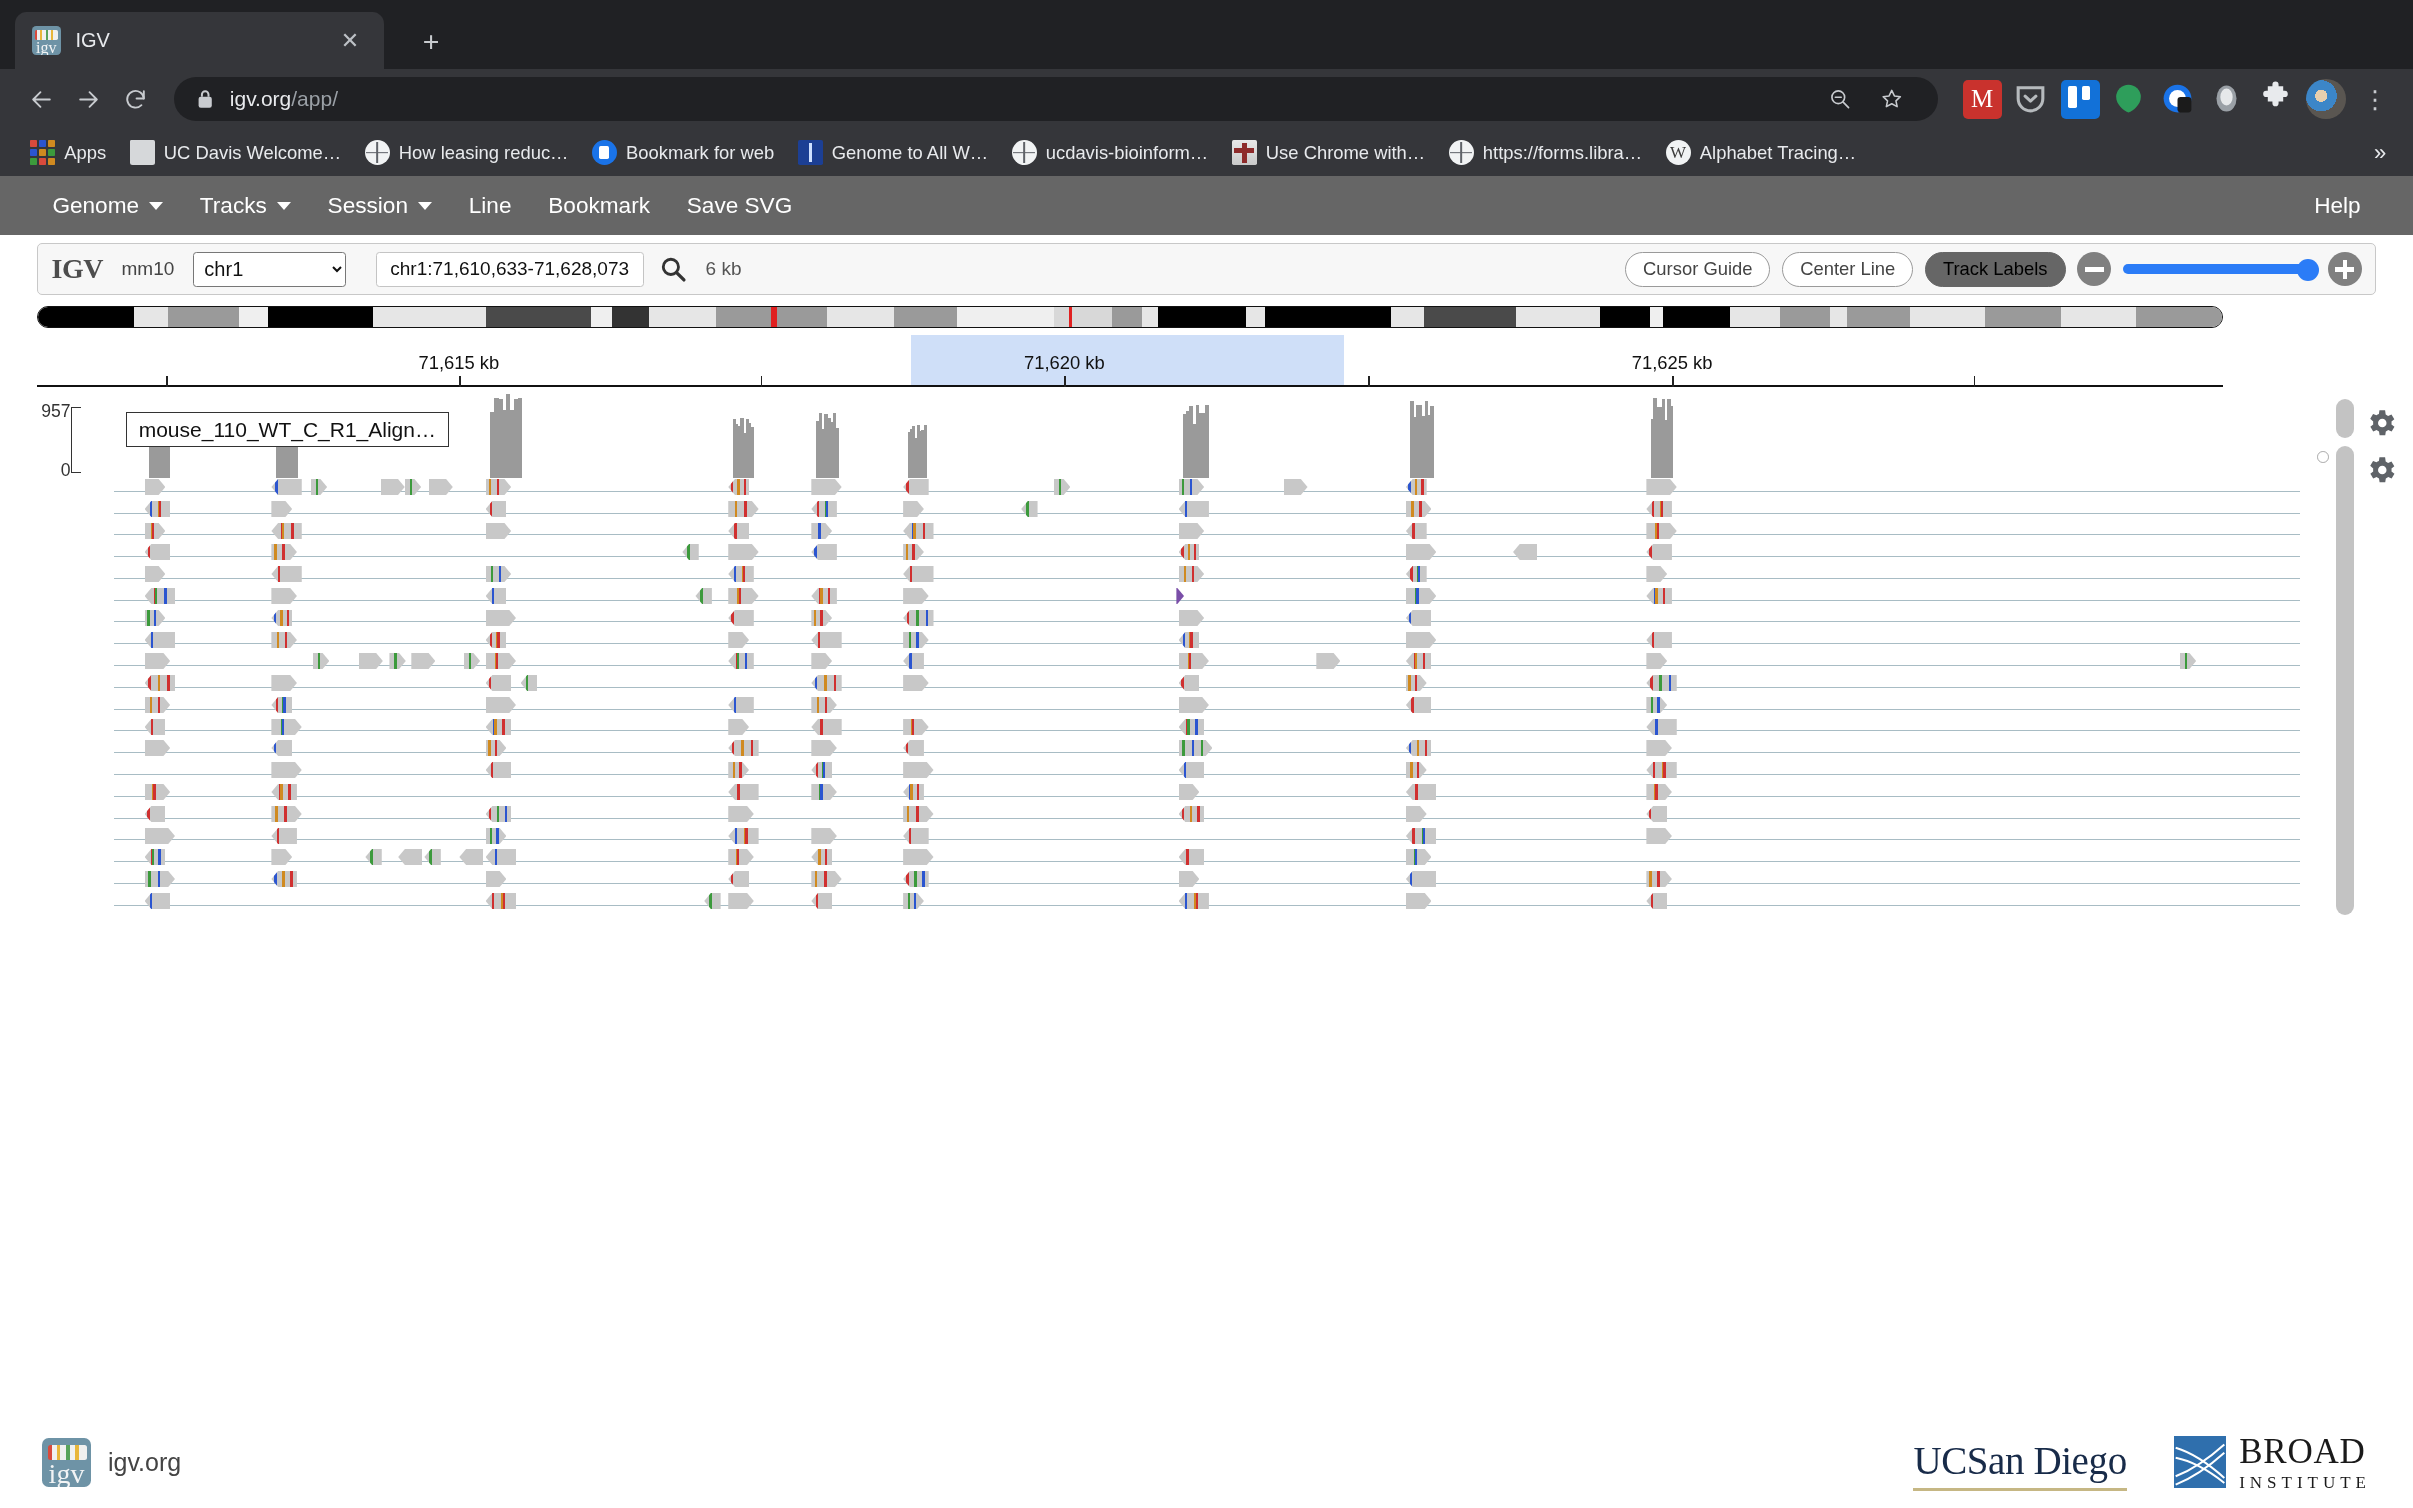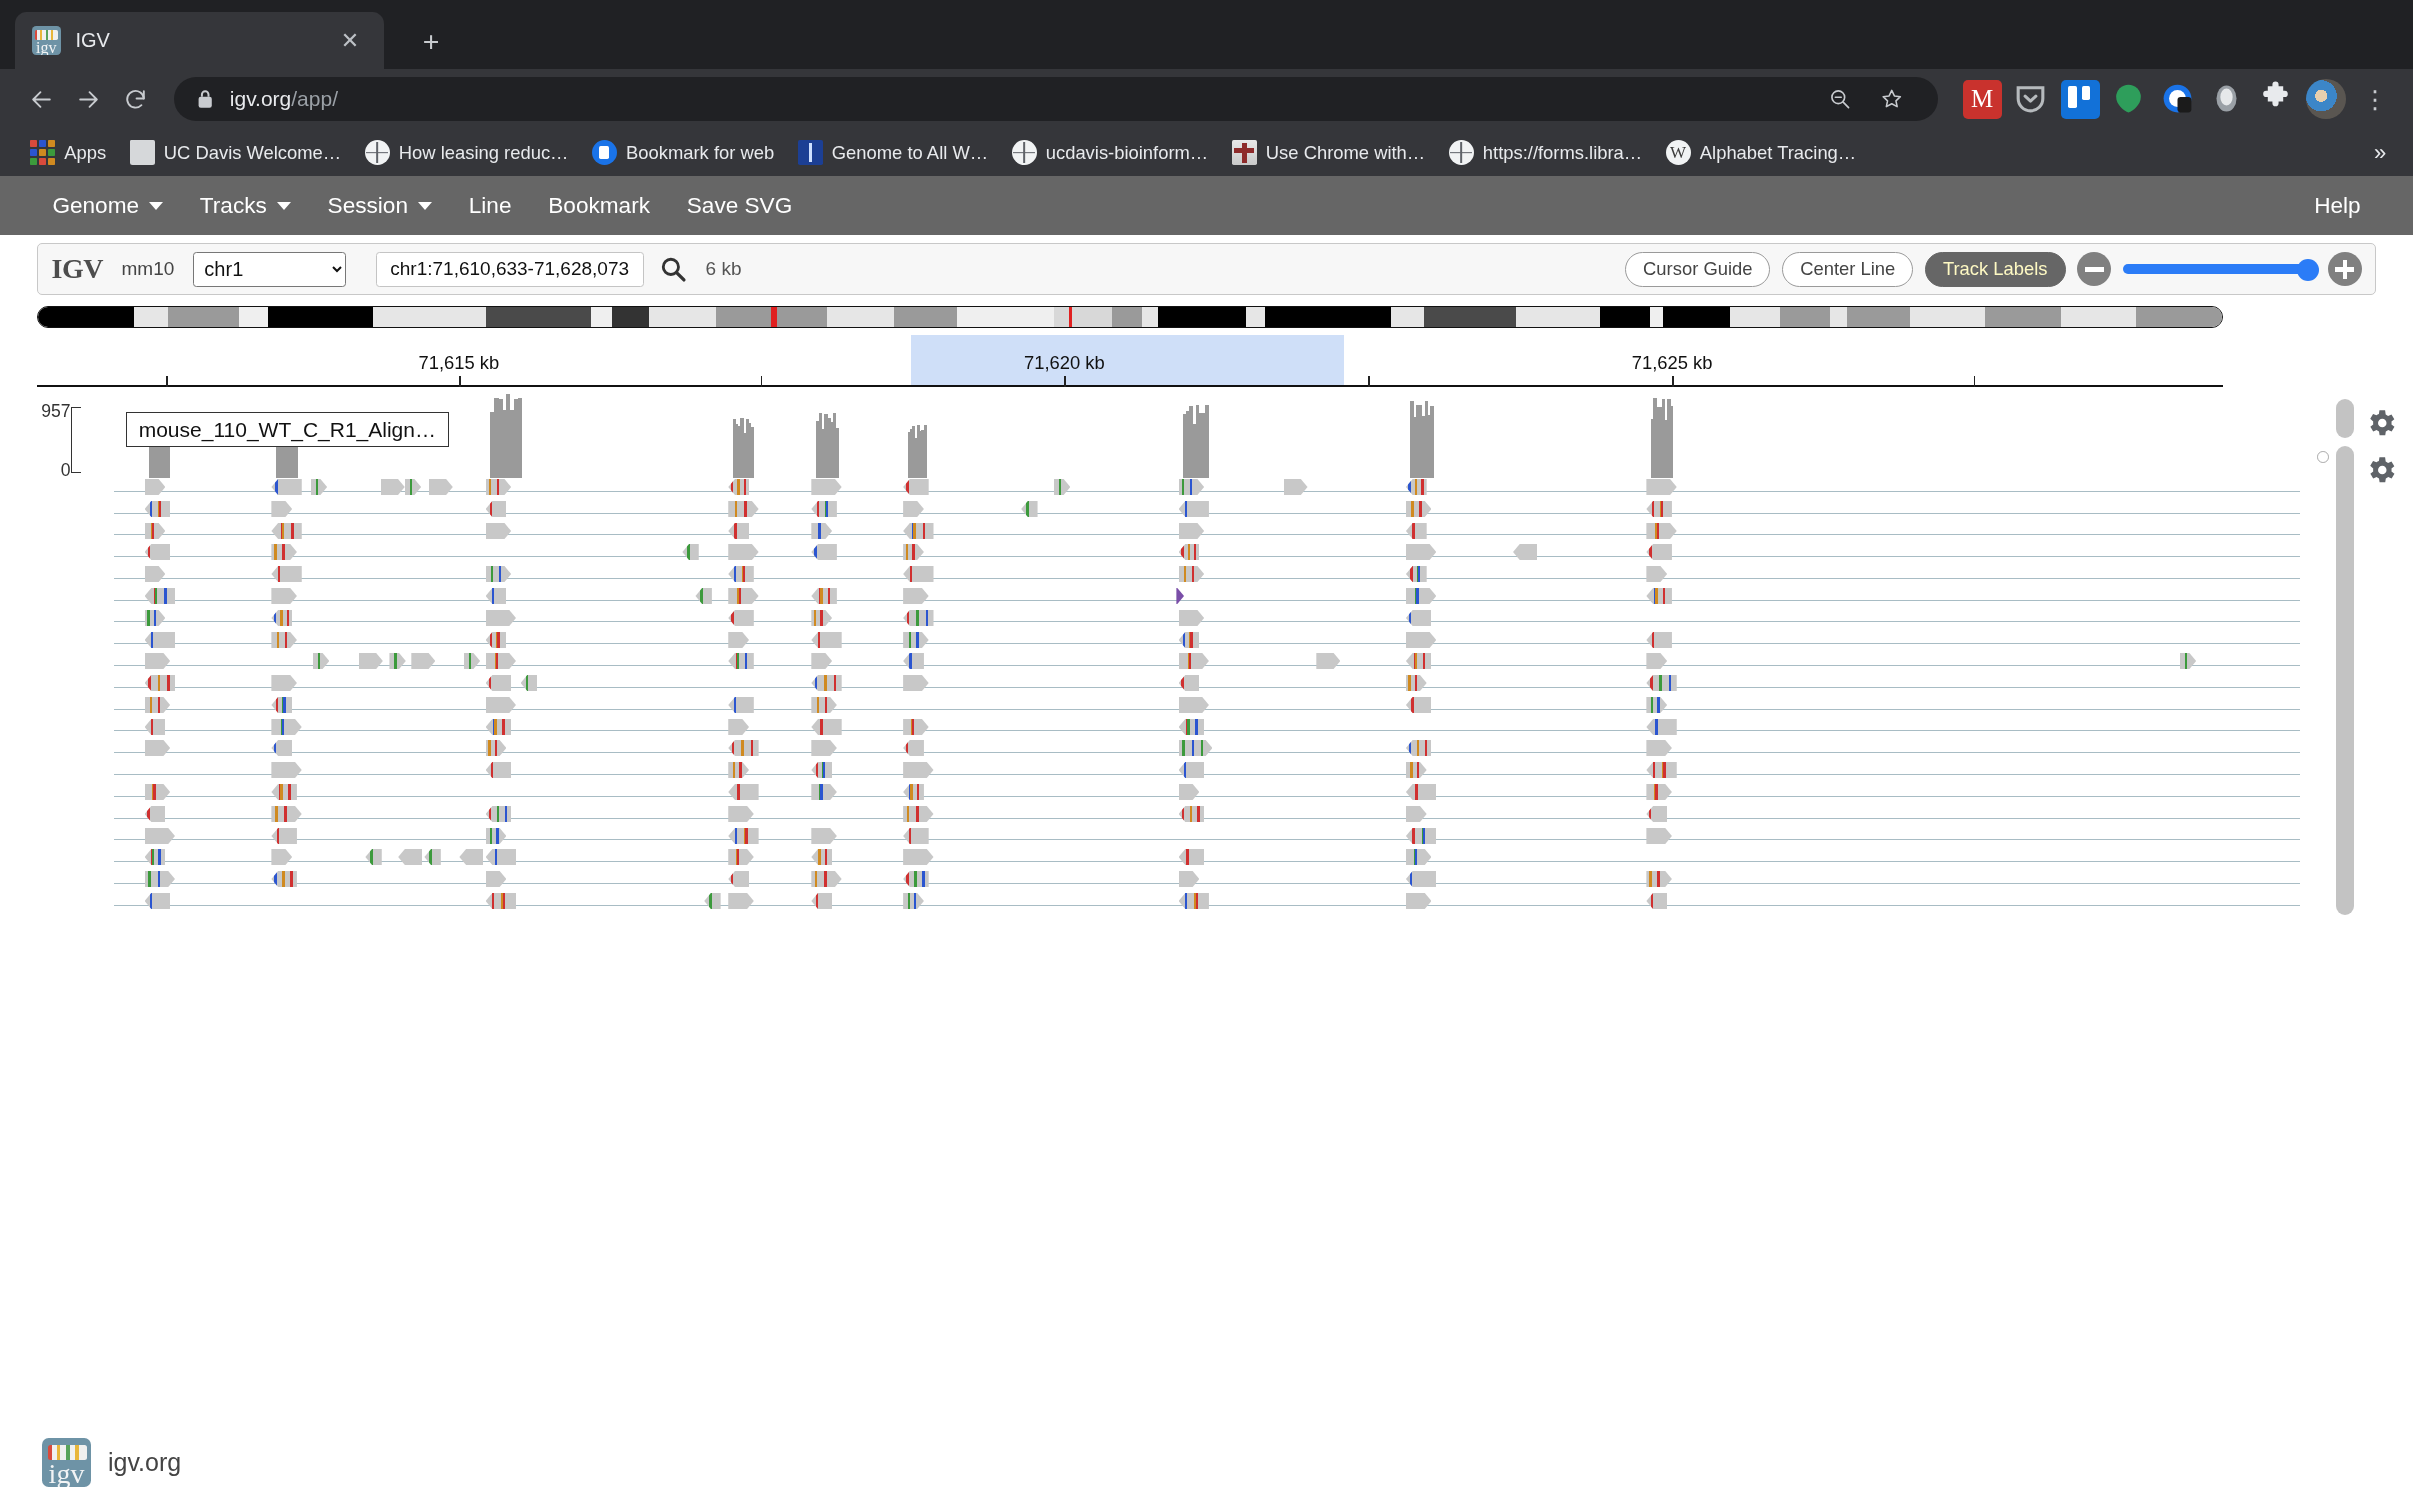--- a/index.html
+++ b/index.html
@@ -207,21 +207,21 @@
     position: absolute; right: 13.4px; top: 0; bottom: 0;
     display: flex; align-items: center; gap: 11.7px;
   }
   .pill {
     border: 0.8px solid #9a9a9a; border-radius: 18.4px;
     height: 35px; padding: 0 17px;
     display: flex; align-items: center;
     font-size: 18.4px; color: #444; background: #fff; cursor: pointer;
     white-space: nowrap;
   }
-  .pill.active { background: #666; color: #fef9c3; border-color: #666; }
+  .pill.active { background: #666; color: #000000; border-color: #666; }
   .zoom-minus, .zoom-plus {
     width: 34px; height: 34px; border-radius: 50%; background: #808080;
     position: relative; cursor: pointer; flex: 0 0 auto;
   }
   .zoom-minus::before, .zoom-plus::before {
     content:""; position:absolute; left:7.5px; right:7.5px; top:15px; height:4.2px; background:#fff;
   }
   .zoom-plus::after { content:""; position:absolute; top:7.5px; bottom:7.5px; left:15px; width:4.2px; background:#fff; }
   .slider {
     width: 193px; height: 10px; border-radius: 5px; background: #2b7cf7;
@@ -1320,15 +1320,35 @@
           <path fill="#5f6368" d="M19.4 13a7.8 7.8 0 000-2l2-1.6-2-3.4-2.4 1a7.6 7.6 0 00-1.7-1L14.9 3h-4l-.4 2.6c-.6.2-1.2.6-1.7 1l-2.4-1-2 3.4L6.5 11a7.8 7.8 0 000 2l-2 1.6 2 3.4 2.4-1c.5.4 1.1.8 1.7 1l.4 2.6h4l.4-2.6c.6-.2 1.2-.6 1.7-1l2.4 1 2-3.4zM12.9 15a3 3 0 110-6 3 3 0 010 6z"></path>
         </svg>
     </div>
   </div>
 
   <div class="footer">
     <div class="igv-foot">
       <div class="igv-foot-logo"></div>
       <div class="igv-foot-text">igv.org</div>
     </div>
+    <div class="foot-right">
+      <div class="ucsd">UCSan Diego</div>
+      <div class="broad">
+        <div class="broad-mark">
+          <svg width="52" height="52" viewBox="0 0 62 62">
+            <rect width="62" height="62" fill="#2f6fad"></rect>
+            <g stroke="#ffffff" stroke-width="2.4" fill="none">
+              <path d="M2 14 C22 20, 40 32, 60 50"></path>
+              <path d="M2 26 C22 30, 40 40, 60 56"></path>
+              <path d="M2 48 C22 40, 40 28, 60 10"></path>
+              <path d="M2 58 C22 50, 40 38, 60 20"></path>
+            </g>
+          </svg>
+        </div>
+        <div class="broad-text">
+          <div class="broad-name">BROAD</div>
+          <div class="broad-sub">INSTITUTE</div>
+        </div>
+      </div>
+    </div>
   </div>
 </div>
 
 
 </body></html>

